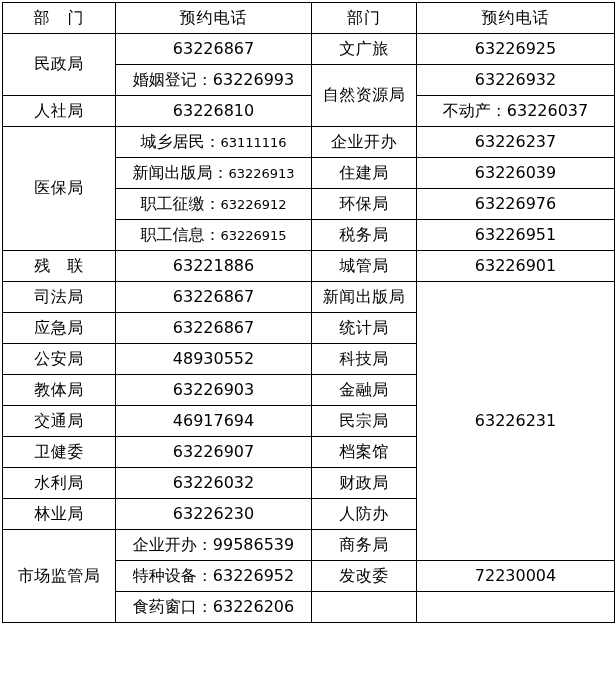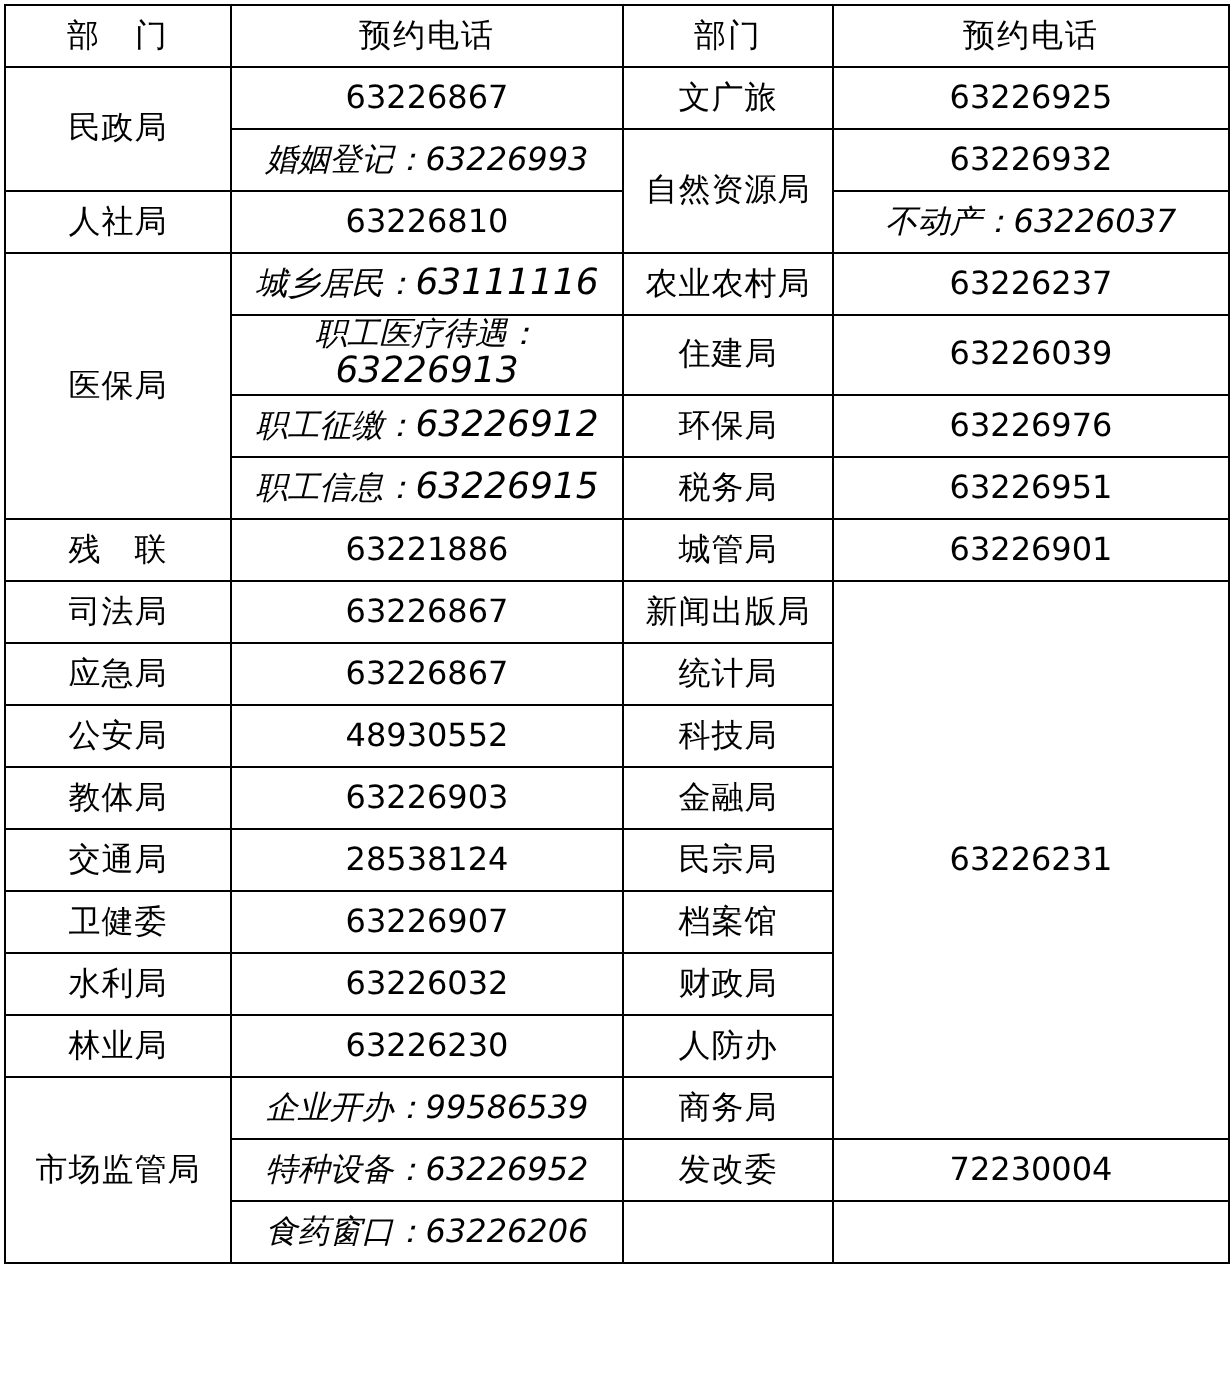--- a/index.html
+++ b/index.html
@@ -46,24 +46,23 @@
   }
   .hdr {
     font-size: 16px;
     letter-spacing: 1px;
   }
   .num {
     font-size: 16px;
   }
   .sub {
     font-size: 15px;
-    font-style: italic;
   }
   .sub .small {
-    font-size: 18px;
+    font-size: 13px;
     margin-top: 44px;
   }
   .blank {
     border: 1px solid #000000;
   }
 </style>
 </head>
 <body>
 
 <div id="sheet">
@@ -98,26 +97,26 @@
 
       <tr>
         <td class="dept">人社局</td>
         <td class="num">63226810</td>
         <td class="sub"><span>不动产：</span><span>63226037</span></td>
       </tr>
 
       <tr>
         <td class="dept" rowspan="4">医保局</td>
         <td class="sub"><span>城乡居民：</span><span class="small">63111116</span></td>
-        <td class="dept">农业农村局</td>
+        <td class="dept">企业开办</td>
         <td class="num">63226237</td>
       </tr>
 
       <tr>
-        <td class="sub"><span>职工医疗待遇：</span><span class="small">63226913</span></td>
+        <td class="sub"><span>新闻出版局：</span><span class="small">63226913</span></td>
         <td class="dept">住建局</td>
         <td class="num">63226039</td>
       </tr>
 
       <tr>
         <td class="sub"><span>职工征缴：</span><span class="small">63226912</span></td>
         <td class="dept">环保局</td>
         <td class="num">63226976</td>
       </tr>
 
@@ -154,21 +153,21 @@
       </tr>
 
       <tr>
         <td class="dept">教体局</td>
         <td class="num">63226903</td>
         <td class="dept">金融局</td>
       </tr>
 
       <tr>
         <td class="dept">交通局</td>
-        <td class="num">28538124</td>
+        <td class="num">46917694</td>
         <td class="dept">民宗局</td>
       </tr>
 
       <tr>
         <td class="dept">卫健委</td>
         <td class="num">63226907</td>
         <td class="dept">档案馆</td>
       </tr>
 
       <tr>

